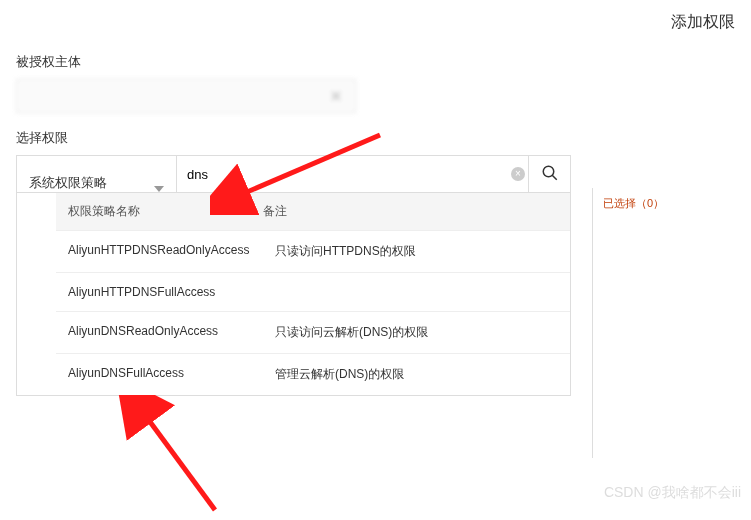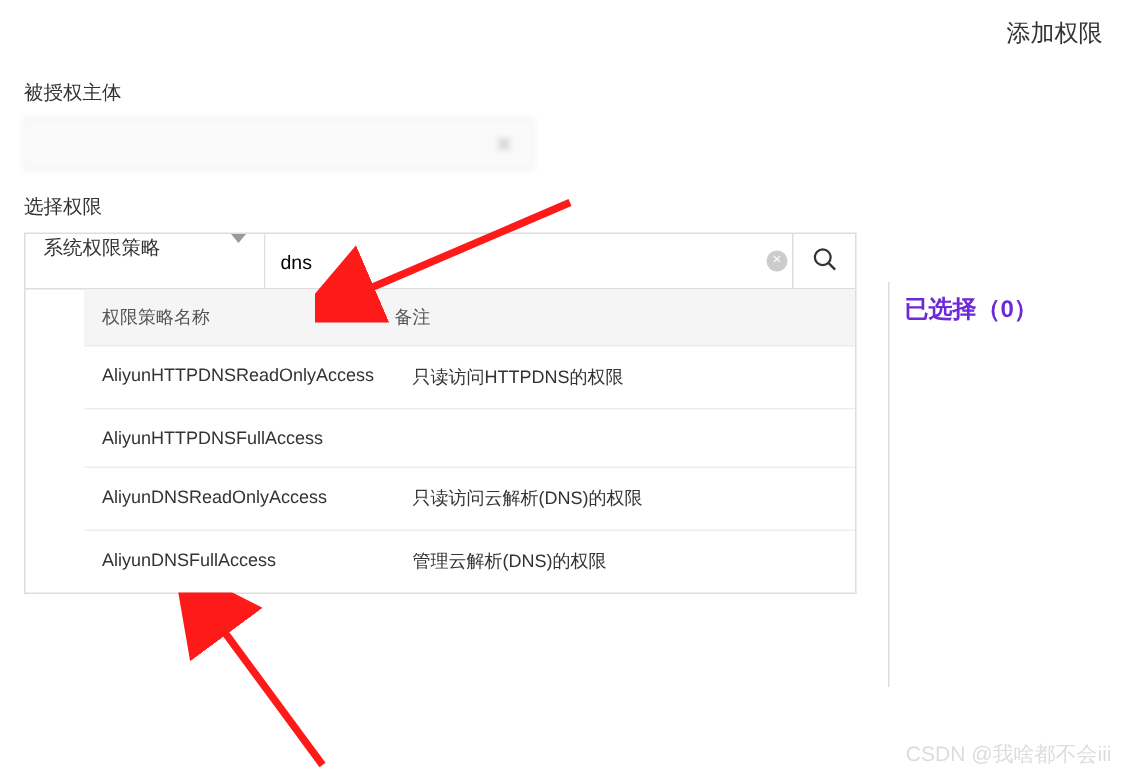--- a/index.html
+++ b/index.html
@@ -3,39 +3,39 @@
   <meta charset="utf-8">
   <style>
     * { box-sizing: border-box; margin: 0; padding: 0; }
     body { font-family: -apple-system, "Microsoft YaHei", sans-serif; font-size: 13px; color: #333; background: #fff; width: 751px; height: 520px; position: relative; overflow: hidden; }
     .page-title { font-size: 16px; padding: 12px 16px; color: #333; text-align: right; }
     .section { padding: 8px 16px; }
     .section-label { font-size: 13px; color: #333; margin-bottom: 8px; }
     .subject-box { border: 1px solid #ddd; background: #f9f9f9; padding: 8px 12px; width: 340px; height: 34px; display: flex; align-items: center; justify-content: space-between; filter: blur(2px); opacity: 0.7; }
     .subject-box .close-x { width: 14px; height: 14px; display: flex; align-items: center; justify-content: center; color: #999; }
     .search-row { display: flex; align-items: stretch; width: 555px; border: 1px solid #ddd; margin-bottom: 0; }
-    .dropdown { width: 160px; border-right: 1px solid #ddd; display: flex; align-items: flex-start; justify-content: space-between; padding: 0 12px; height: 36px; cursor: pointer; }
+    .dropdown { width: 160px; border-right: 1px solid #ddd; display: flex; align-items: flex-end; justify-content: space-between; padding: 0 12px; height: 36px; cursor: pointer; }
     .chevron { width: 0; height: 0; border-left: 5px solid transparent; border-right: 5px solid transparent; border-top: 6px solid #999; }
     .search-input { flex: 1; border: none; outline: none; padding: 0 10px; font-size: 13px; height: 36px; }
     .clear-btn { width: 20px; display: flex; align-items: center; justify-content: center; cursor: pointer; }
     .clear-circ { width: 14px; height: 14px; border-radius: 50%; background: #ccc; color: #fff; display: flex; align-items: center; justify-content: center; font-size: 10px; line-height: 1; }
     .search-btn { width: 42px; border-left: 1px solid #ddd; display: flex; align-items: center; justify-content: center; cursor: pointer; }
     .search-icon svg { width: 18px; height: 18px; stroke: #333; }
     .table { width: 555px; border: 1px solid #ddd; border-top: none; padding-left: 39px; }
     .thead { background: #f5f5f5; display: flex; border-bottom: 1px solid #eee; }
     .th { padding: 10px 12px; font-size: 12px; color: #555; }
     .th.col1, .td.col1 { width: 195px; }
     .th.col2, .td.col2 { flex: 1; }
     .trow { display: flex; border-bottom: 1px solid #eee; cursor: pointer; gap: 12px; }
     .trow:last-child { border-bottom: none; }
     .td { padding: 12px 12px; font-size: 12px; color: #333; }
     .right-panel { position: absolute; left: 592px; top: 188px; width: 150px; height: 270px; border-left: 1px solid #ddd; padding-left: 10px; }
-    .selected-label { font-size: 16px; color: #6d28d9; padding: 8px 0; font-weight: bold; }
+    .selected-label { font-size: 11px; color: #c2410c; padding: 8px 0; }
     .arrow { position: absolute; pointer-events: none; }
-    .watermark { position: absolute; bottom: 8px; right: 10px; color: #bbb; font-size: 14px; opacity: 0.5; }
+    .watermark { position: absolute; bottom: 18px; right: 10px; color: #bbb; font-size: 14px; opacity: 0.5; }
     .perm-section { padding: 8px 16px; }
   </style>
 </head>
 <body>
 
 <div class="page-title">添加权限</div>
 
 <div class="section">
   <div class="section-label">被授权主体</div>
   <div class="subject-box">

